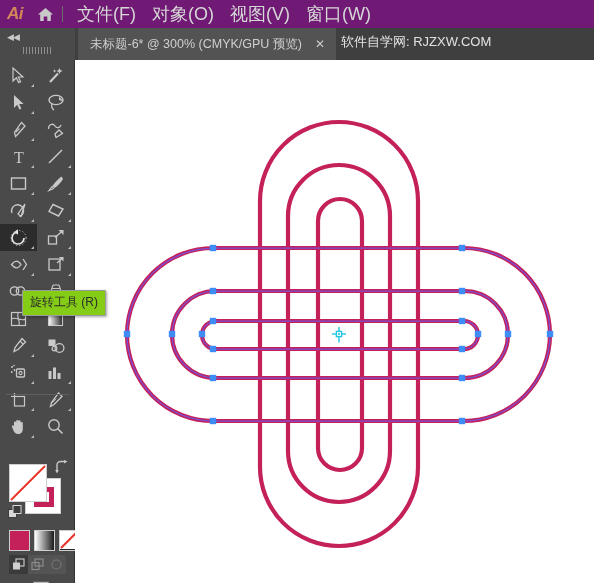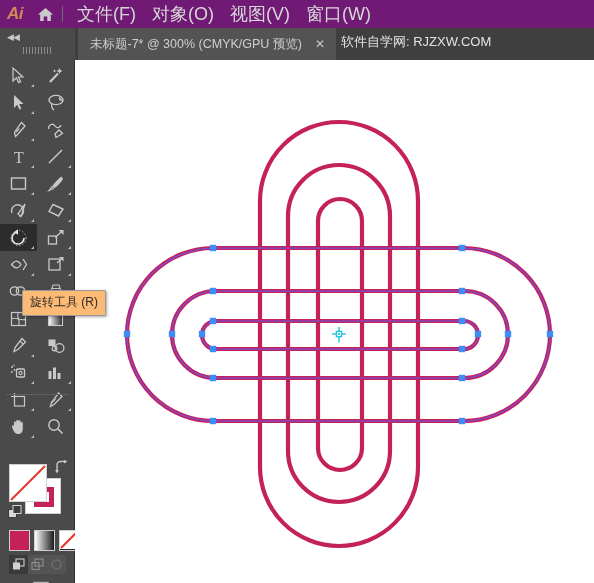--- a/index.html
+++ b/index.html
@@ -94,21 +94,21 @@
   .tool svg { display: block; }
 
   .tool-div {
     position: absolute; left: 6px; width: 63px; height: 1px;
     background: #5f5f5f;
   }
 
   
   .tooltip {
     position: absolute; left: 22px; top: 230px;
-    background: #fdba74; border: 1px solid #9a9a9a;
+    background: #84cc16; border: 1px solid #9a9a9a;
     color: #2b2b2b; font-size: 12px; padding: 3px 7px 4px 7px;
     white-space: nowrap; border-radius: 1px;
     box-shadow: 1px 1px 3px rgba(0,0,0,.35);
     z-index: 40;
   }
 
   
   .fs-wrap { position: absolute; left: 0; top: 400px; width: 75px; height: 75px; }
   .sw-stroke {
     position: absolute; left: 25px; top: 18px; width: 36px; height: 36px;
@@ -183,21 +183,21 @@
     <div class="menu-item">视图(V)</div>
     <div class="menu-item">窗口(W)</div>
   </div>
 
   <div class="tabbar">
     <div class="tab-left-panel">
       <div class="collapse-btn">◀◀</div>
       <div class="tool-grip"></div>
     </div>
     <div class="doc-tab">
-      <span class="doc-tab-title">未标题-7* @ 300% (CMYK/GPU 预览)</span>
+      <span class="doc-tab-title">未标题-6* @ 300% (CMYK/GPU 预览)</span>
       <span class="doc-tab-close">✕</span>
     </div>
     <div class="watermark">软件自学网: RJZXW.COM</div>
   </div>
 
   <div class="toolbar">
     <div class="tool-grid">
 
       <div class="tool">
         <svg width="15" height="17" viewBox="0 0 15 17">

